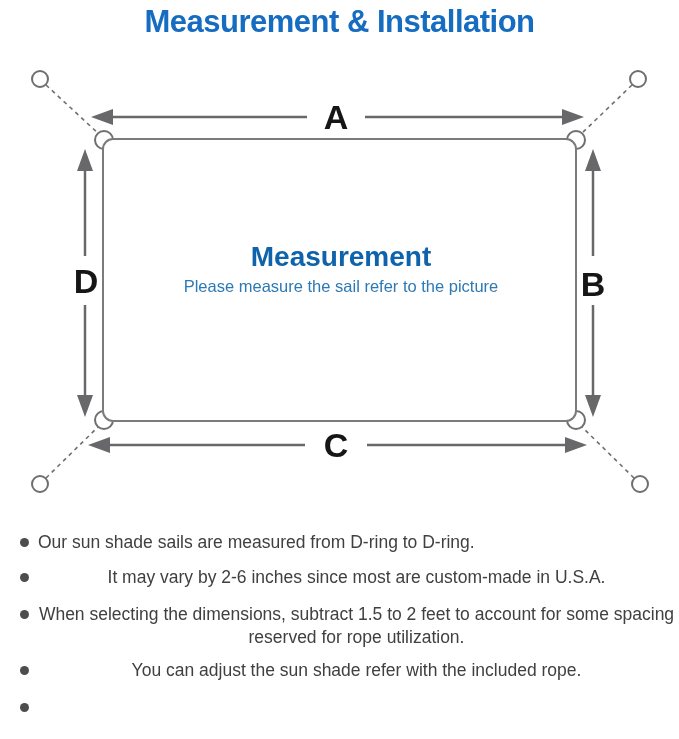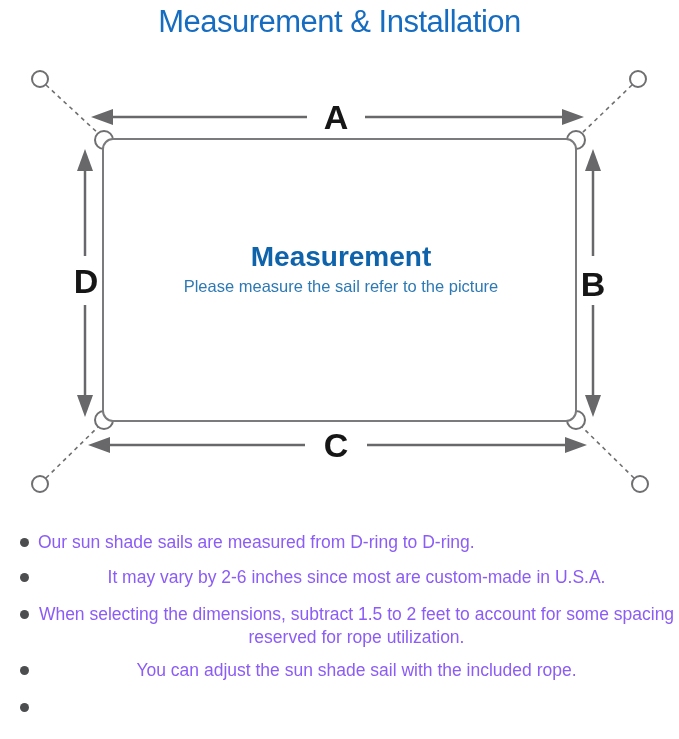--- a/index.html
+++ b/index.html
@@ -17,21 +17,21 @@
   }
   .page-title {
     position: absolute;
     top: 0px;
     left: 0;
     width: 100%;
     margin: 0;
     text-align: center;
     font-size: 31px;
     line-height: 44px;
-    font-weight: normal;
+    font-weight: bold;
     color: #156cc0;
     letter-spacing: -0.5px;
   }
   .diagram-svg {
     position: absolute;
     top: 60px;
     left: 0;
   }
   .diagram-svg .edge-label {
     font-family: "Liberation Sans", sans-serif;
@@ -57,21 +57,21 @@
     right: 0;
     margin: 0;
     padding: 0;
     list-style: none;
   }
   .note-item {
     position: relative;
     padding: 0 4px 0 38px;
     font-size: 17.5px;
     line-height: 23px;
-    color: #8b5cf6;
+    color: #404040;
   }
   .note-item + .note-item { margin-top: 12px; text-align: center; }
   .note-item.gap-large { margin-top: 14px; }
   .note-item.gap-small { margin-top: 10px; }
   .bullet-dot {
     position: absolute;
     left: 20px;
     top: 7px;
     width: 9px;
     height: 9px;
@@ -157,20 +157,20 @@
       <span class="bullet-dot"></span>
       <span class="note-text">It may vary by 2-6 inches since most are custom-made in U.S.A.</span>
     </li>
     <li class="note-item gap-large">
       <span class="bullet-dot"></span>
       <span class="note-text">When selecting the dimensions, subtract 1.5 to 2 feet to account for some spacing
 reserved for rope utilization.</span>
     </li>
     <li class="note-item gap-small">
       <span class="bullet-dot"></span>
-      <span class="note-text">You can adjust the sun shade sail with the included rope.</span>
+      <span class="note-text">You can adjust the sun shade refer with the included rope.</span>
     </li>
     <li class="note-item gap-large">
       <span class="bullet-dot"></span>
     </li>
   </ul>
 
 </div>
 
 </body></html>

